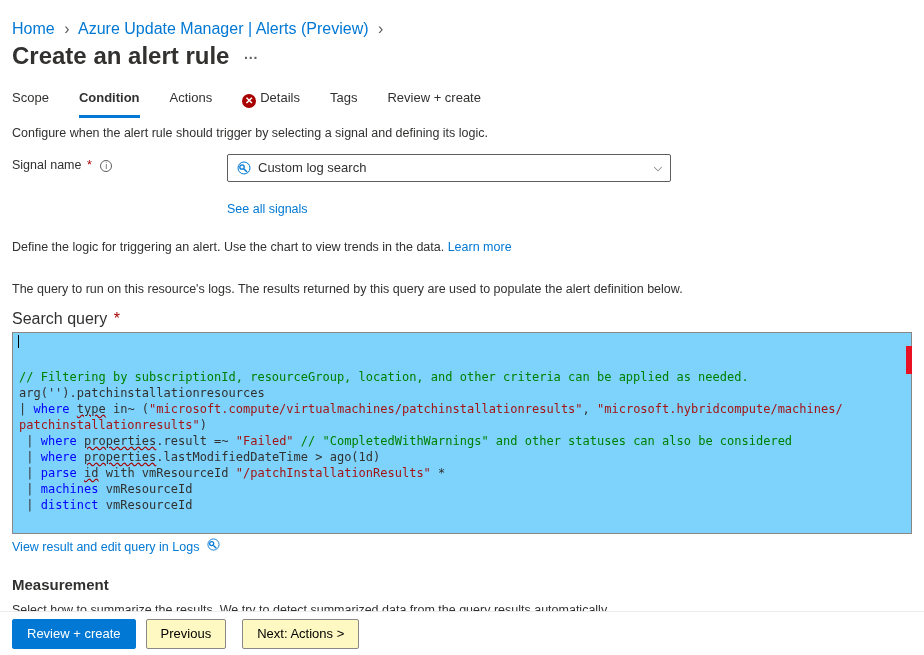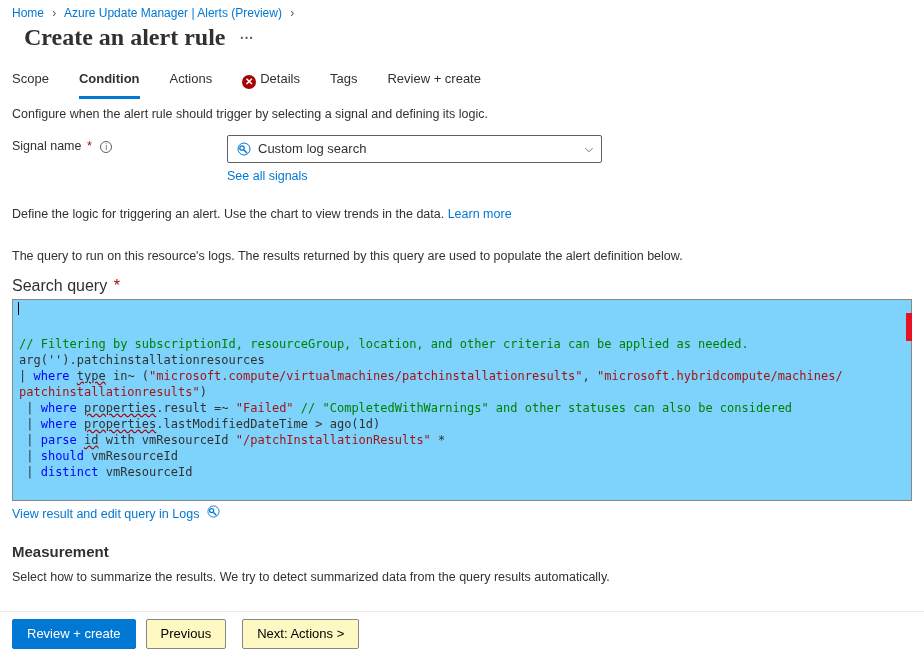--- a/index.html
+++ b/index.html
@@ -1,33 +1,33 @@
 <!DOCTYPE html>
 <html><head>
 <meta charset="utf-8">
 <style>
   * { box-sizing: border-box; margin: 0; padding: 0; }
   body { font-family: "Segoe UI", -apple-system, sans-serif; font-size: 13px; color: #323130; background: #fff; width: 924px; height: 655px; overflow: hidden; position: relative; }
-  .breadcrumb { padding: 6px 12px 2px; font-size: 12px; color: #605e5c; }
+  .breadcrumb { padding: 20px 12px 2px; font-size: 16px; color: #605e5c; }
   .breadcrumb a { color: #0078d4; text-decoration: none; }
   .bc-sep { margin: 0 5px; color: #605e5c; }
-  .page-title { font-size: 24px; font-weight: 600; padding: 2px 24px 16px; font-family: Liberation Serif, serif; }
+  .page-title { font-size: 24px; font-weight: 600; padding: 2px 12px 16px; }
   .page-title .more { color: #605e5c; margin-left: 8px; font-size: 14px; vertical-align: middle; }
   .tabs { display: flex; gap: 30px; padding: 0 12px; border-bottom: none; margin-bottom: 14px; }
   .tab { font-size: 13px; padding: 4px 0; cursor: pointer; position: relative; }
   .tab.active { font-weight: 600; }
   .tab.active::after { content:""; position:absolute; left:0; right:0; bottom:-6px; height:3px; background:#0078d4; }
   .tab .err-icon { display:inline-flex; width:14px; height:14px; background:#a80000; color:#fff; border-radius:50%; align-items:center; justify-content:center; font-size:10px; font-weight:bold; margin-right:4px; vertical-align:-2px; }
   .content { padding: 0 12px; height: 500px; overflow: hidden; }
   .desc { font-size: 12.5px; margin-bottom: 14px; }
   .row { display:flex; align-items:flex-start; margin-bottom:10px; }
   .row .label { width: 215px; font-size: 12.5px; padding-top:4px; }
   .required { color:#a80000; margin-left:2px; }
   .info-icon { display:inline-block; width:12px; height:12px; border:1px solid #605e5c; border-radius:50%; font-size:9px; text-align:center; line-height:11px; color:#605e5c; margin-left:5px; vertical-align:0; }
-  .signal-select { display:flex; align-items:center; border:1px solid #605e5c; border-radius:2px; height:28px; width:375px; padding:0 8px; cursor:pointer; background:#fff; }
+  .signal-select { display:flex; align-items:center; border:1px solid #605e5c; border-radius:2px; height:28px; width:444px; padding:0 8px; cursor:pointer; background:#fff; }
   .signal-select .sicon { width:16px; height:16px; margin-right:6px; display:flex; align-items:center; justify-content:center; }
   .signal-select .stext { flex:1; font-size:13px; }
   .signal-select .schev { color:#605e5c; font-size:11px; }
   .link { color:#0078d4; font-size:12.5px; cursor:pointer; text-decoration:none; }
   .section-gap { height:14px; }
   .editor-wrap { position:relative; margin-top:4px; }
   .editor { border:1px solid #8a8886; font-family: Consolas, Menlo, monospace; font-size:12px; line-height:16px; padding:4px 6px; background:#7dd3fc; white-space:pre; overflow:hidden; min-height:106px; }
   .editor .c-cmt { color:#008000; }
   .editor .c-kw { color:#0000ff; }
   .editor .c-str { color:#a31515; }
@@ -84,21 +84,21 @@
         <span class="sicon">
           <svg width="14" height="14" viewBox="0 0 14 14">
               <circle cx="7" cy="7" r="6" fill="#fff" stroke="#0078d4" stroke-width="1"></circle>
               <circle cx="5" cy="6" r="2.2" fill="none" stroke="#0078d4" stroke-width="1.3"></circle>
               <line x1="7" y1="8" x2="10" y2="11" stroke="#0078d4" stroke-width="1.5"></line>
             </svg>
         </span>
         <span class="stext">Custom log search</span>
         <span class="schev">⌵</span>
       </div>
-      <a class="link" style="display:inline-block; margin-top:6px;">See all signals</a>
+      <a class="link" style="display:inline-block; margin-top:20px;">See all signals</a>
     </div>
   </div>
 
   <div class="section-gap"></div>
   <div class="desc">
     <span>Define the logic for triggering an alert. Use the chart to view trends in the data. </span><a class="link">Learn more</a>
   </div>
   <div class="section-gap"></div>
   <div class="desc">The query to run on this resource's logs. The results returned by this query are used to populate the alert definition below.</div>
 
@@ -110,21 +110,21 @@
   <div class="editor-wrap">
     <div class="editor">
       <div class="caret"></div>
 <span class="c-cmt">// Filtering by subscriptionId, resourceGroup, location, and other criteria can be applied as needed.</span>
 <span>arg('').patchinstallationresources</span>
 | <span class="c-kw">where</span> <span class="c-err">type</span><span> in~ (</span><span class="c-str">"microsoft.compute/virtualmachines/patchinstallationresults"</span><span>, </span><span class="c-str">"microsoft.hybridcompute/machines/</span>
 <span class="c-str">patchinstallationresults"</span><span>)</span>
  | <span class="c-kw">where</span> <span class="c-err">properties</span><span>.result =~ </span><span class="c-str">"Failed"</span><span class="c-cmt"> // "CompletedWithWarnings" and other statuses can also be considered</span>
  | <span class="c-kw">where</span> <span class="c-err">properties</span><span>.lastModifiedDateTime &gt; ago(1d)</span>
  | <span class="c-kw">parse</span> <span class="c-err">id</span><span> with vmResourceId </span><span class="c-str">"/patchInstallationResults"</span><span> *</span>
- | <span class="c-kw">should</span><span> vmResourceId</span>
+ | <span class="c-kw">machines</span><span> vmResourceId</span>
  | <span class="c-kw">distinct</span><span> vmResourceId</span>
     </div>
     <div class="err-strip"></div>
   </div>
 
   <div class="logs-link">
     <a class="link">View result and edit query in Logs</a>
     <span class="la-icon">
       <svg width="13" height="13" viewBox="0 0 14 14">
           <circle cx="7" cy="7" r="6" fill="#fff" stroke="#0078d4" stroke-width="1"></circle>

